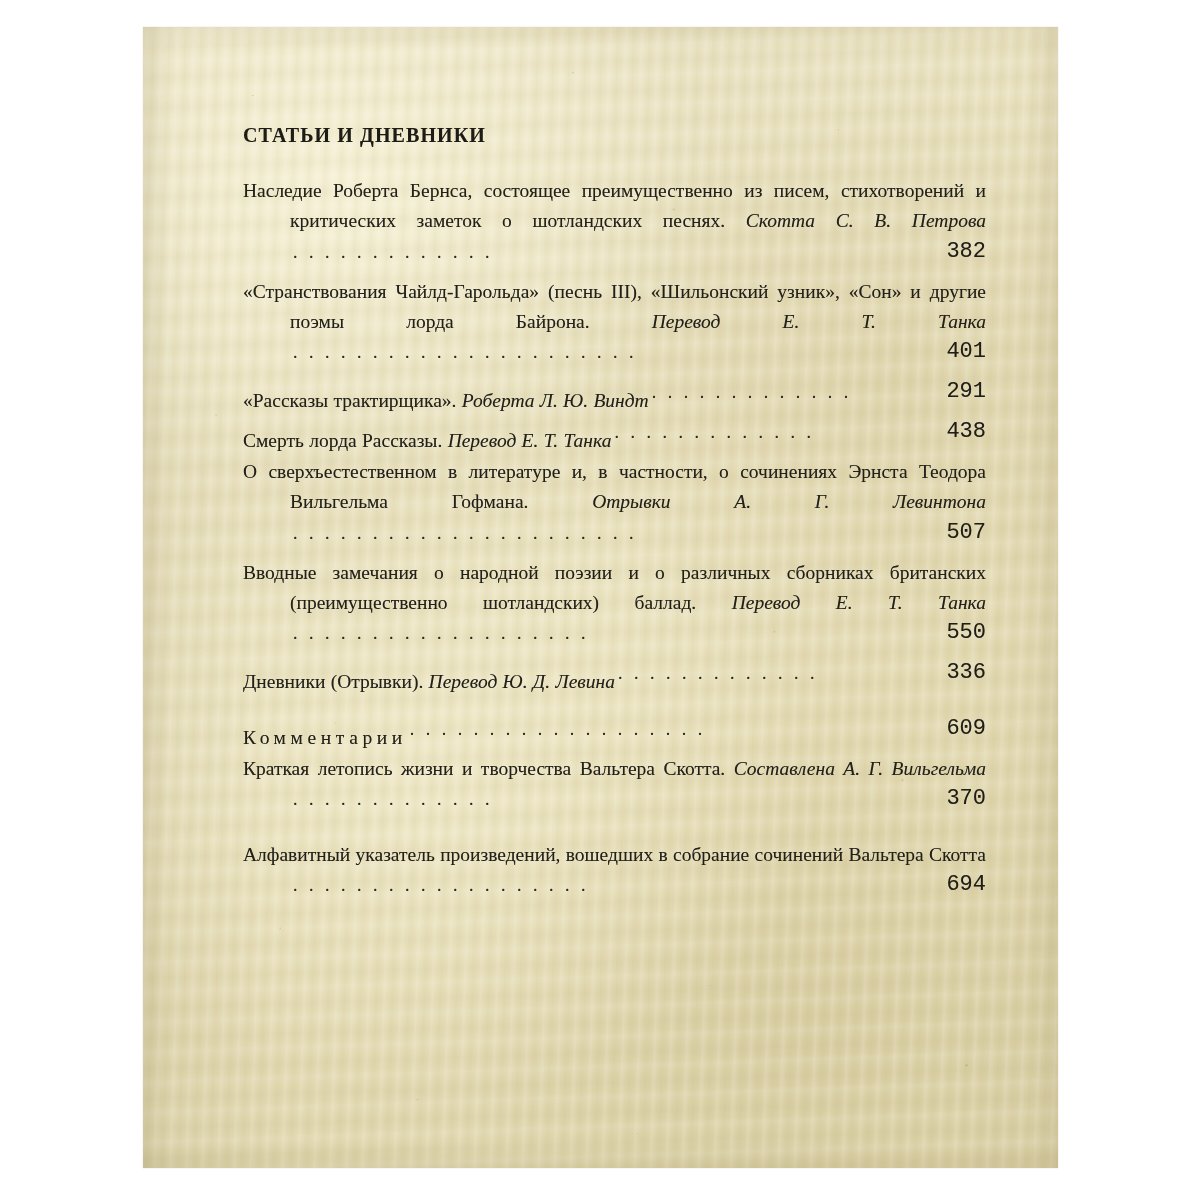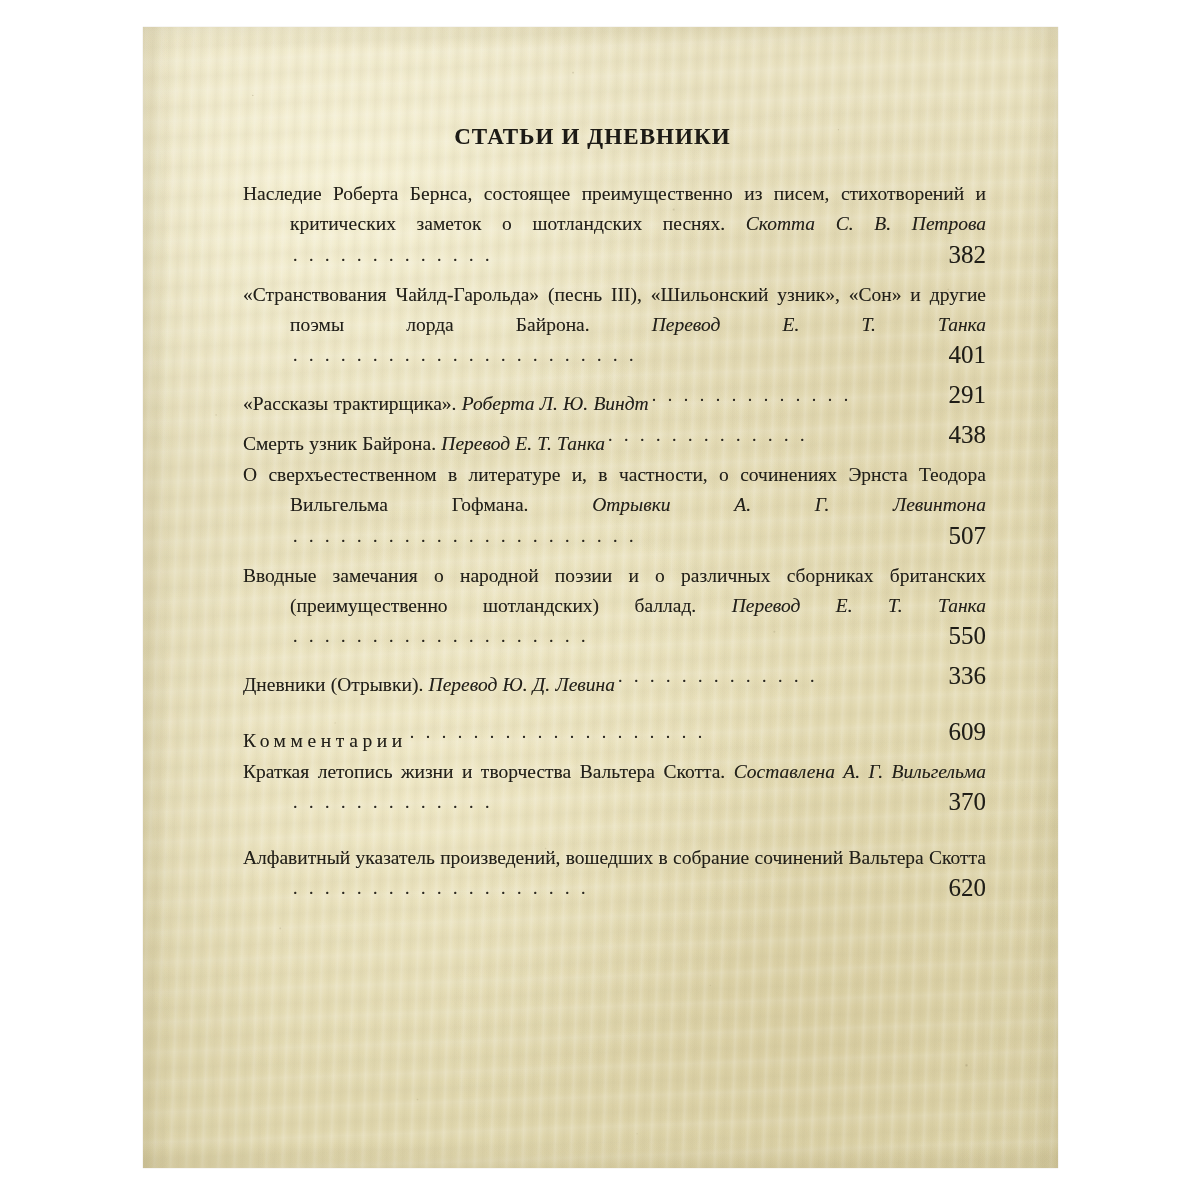--- a/index.html
+++ b/index.html
@@ -98,22 +98,21 @@
   #content {
     position: absolute;
     left: 100px;
     top: 97px;
     width: 743px;
     font-family: "Liberation Serif", "DejaVu Serif", serif;
     color: #22201a;
   }
 
   .section-heading {
-    text-align: center;
-    font-size: 23px;
+    font-size: 20px;
     font-weight: bold;
     letter-spacing: 1.1px;
     margin: 0 0 29px 0;
     padding-right: 44px;
     color: #1d1b16;
   }
 
   .toc-list {
     list-style: none;
     margin: 0;
@@ -158,25 +157,26 @@
     color: #2a2720;
     text-indent: 0;
   }
   .leaders.medium { width: 196px; }
   .leaders.long   { width: 300px; }
   .leaders.xlong  { width: 352px; }
 
   .page-num {
     position: absolute;
     right: 0;
-    font-size: 25px;
+    font-size: 22px;
     font-style: normal;
     font-weight: normal;
     text-indent: 0;
     color: #1f1d17;
+    font-family: Liberation Mono, monospace;
   }
 
   .spaced {
     letter-spacing: 4.6px;
   }
 
   
   #content {
     text-rendering: optimizeLegibility;
     text-shadow: 0 0 0.35px rgba(40,36,24,0.30);
@@ -191,25 +191,25 @@
     <div id="grain"></div>
 
     <div id="content">
 
       <h1 class="section-heading">СТАТЬИ И ДНЕВНИКИ</h1>
 
       <ul class="toc-list" id="toc-list">
           <li class="toc-entry"><span class="title-text">Наследие Роберта Бернса, состоящее преимущественно из писем, стихотворений и критических заметок о шотландских песнях.</span> <span class="translator">Скотта С. В. Петрова</span><span class="leaders medium">........................................</span><span class="page-num">382</span></li>
           <li class="toc-entry"><span class="title-text">«Странствования Чайлд-Гарольда» (песнь III), «Шильонский узник», «Сон» и другие поэмы лорда Байрона.</span> <span class="translator">Перевод Е. Т. Танка</span><span class="leaders xlong">........................................</span><span class="page-num">401</span></li>
           <li class="toc-entry"><span class="title-text">«Рассказы трактирщика».</span> <span class="translator">Роберта Л. Ю. Виндт</span><span class="leaders medium">........................................</span><span class="page-num">291</span></li>
-          <li class="toc-entry"><span class="title-text">Смерть узник Байрона.</span> <span class="translator">Перевод Е. Т. Танка</span><span class="leaders medium">........................................</span><span class="page-num">438</span></li>
+          <li class="toc-entry"><span class="title-text">Смерть лорда Рассказы.</span> <span class="translator">Перевод Е. Т. Танка</span><span class="leaders medium">........................................</span><span class="page-num">438</span></li>
           <li class="toc-entry"><span class="title-text">О сверхъестественном в литературе и, в частности, о сочинениях Эрнста Теодора Вильгельма Гофмана.</span> <span class="translator">Отрывки А. Г. Левинтона</span><span class="leaders xlong">........................................</span><span class="page-num">507</span></li>
           <li class="toc-entry"><span class="title-text">Вводные замечания о народной поэзии и о различных сборниках британских (преимущественно шотландских) баллад.</span> <span class="translator">Перевод Е. Т. Танка</span><span class="leaders long">........................................</span><span class="page-num">550</span></li>
           <li class="toc-entry"><span class="title-text">Дневники (Отрывки).</span> <span class="translator">Перевод Ю. Д. Левина</span><span class="leaders medium">........................................</span><span class="page-num">336</span></li>
           <li class="toc-entry group-start"><span class="title-text spaced">Комментарии</span><span class="leaders long">........................................</span><span class="page-num">609</span></li>
           <li class="toc-entry"><span class="title-text">Краткая летопись жизни и творчества Вальтера Скотта.</span> <span class="translator">Составлена А. Г. Вильгельма</span><span class="leaders medium">........................................</span><span class="page-num">370</span></li>
-          <li class="toc-entry group-start"><span class="title-text">Алфавитный указатель произведений, вошедших в собрание сочинений Вальтера Скотта</span><span class="leaders long">........................................</span><span class="page-num">620</span></li>
+          <li class="toc-entry group-start"><span class="title-text">Алфавитный указатель произведений, вошедших в собрание сочинений Вальтера Скотта</span><span class="leaders long">........................................</span><span class="page-num">694</span></li>
         </ul>
 
     </div>
   </div>
 
 </div>
 
 </body></html>

